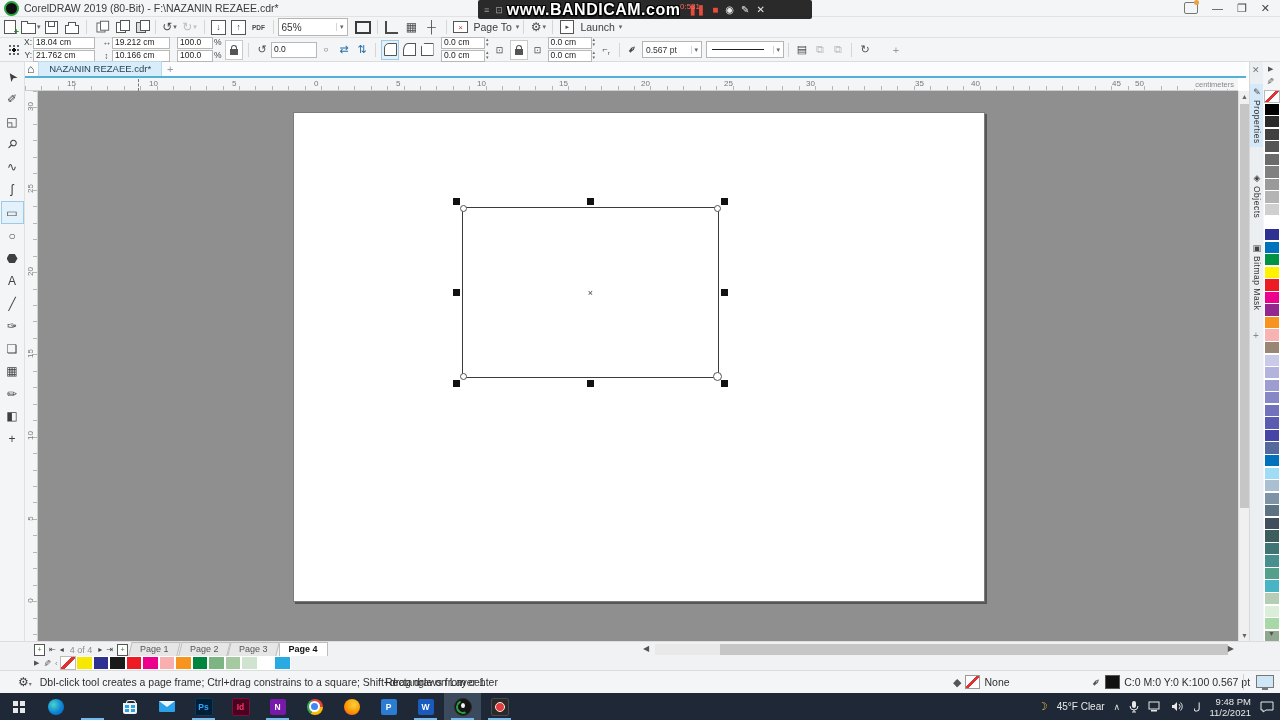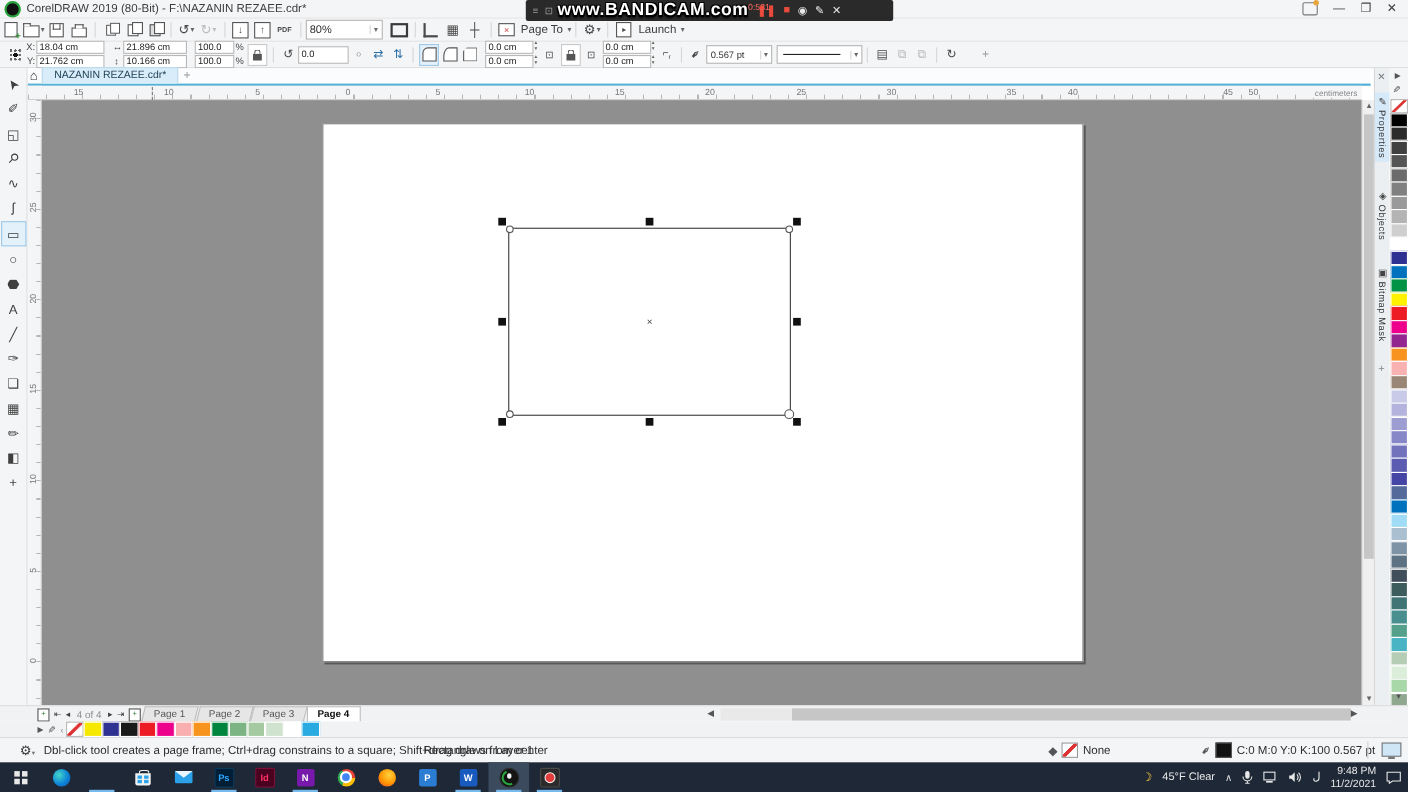--- a/index.html
+++ b/index.html
@@ -278,21 +278,21 @@
         <span class="boxarrow">↓</span>
       </span>
     <span class="tb">
         <span class="boxarrow">↑</span>
       </span>
     <span class="tb">
         <span class="pdftxt">PDF</span>
       </span>
     <span class="vsep"></span>
     <span class="combo" style="width:62px">
-      <span>80%</span>
+      <span>65%</span>
       <span class="cbtn">▾</span>
     </span>
     <span class="tb" style="margin-left:6px">
         <span class="fullico"></span>
       </span>
     <span class="vsep"></span>
     <span class="tb">
         <span class="lico"></span>
       </span>
     <span class="tb">
@@ -330,21 +330,21 @@
           <span class="fld" style="width:56px">18.04 cm</span>
         </span>
       <span style="display:flex">
           <span class="lbl">Y:</span>
           <span class="fld" style="width:56px">21.762 cm</span>
         </span>
     </span>
     <span class="stk" style="margin-left:6px">
       <span style="display:flex">
           <span class="lbl">↔</span>
-          <span class="fld" style="width:52px">21.896 cm</span>
+          <span class="fld" style="width:52px">19.212 cm</span>
         </span>
       <span style="display:flex">
           <span class="lbl" style="transform:rotate(90deg)">↔</span>
           <span class="fld" style="width:52px">10.166 cm</span>
         </span>
     </span>
     <span class="stk" style="margin-left:6px">
       <span style="display:flex">
           <span class="fld" style="width:30px">100.0</span>
           <span class="lbl" style="width:8px;text-align:left;margin-left:1px">%</span>

